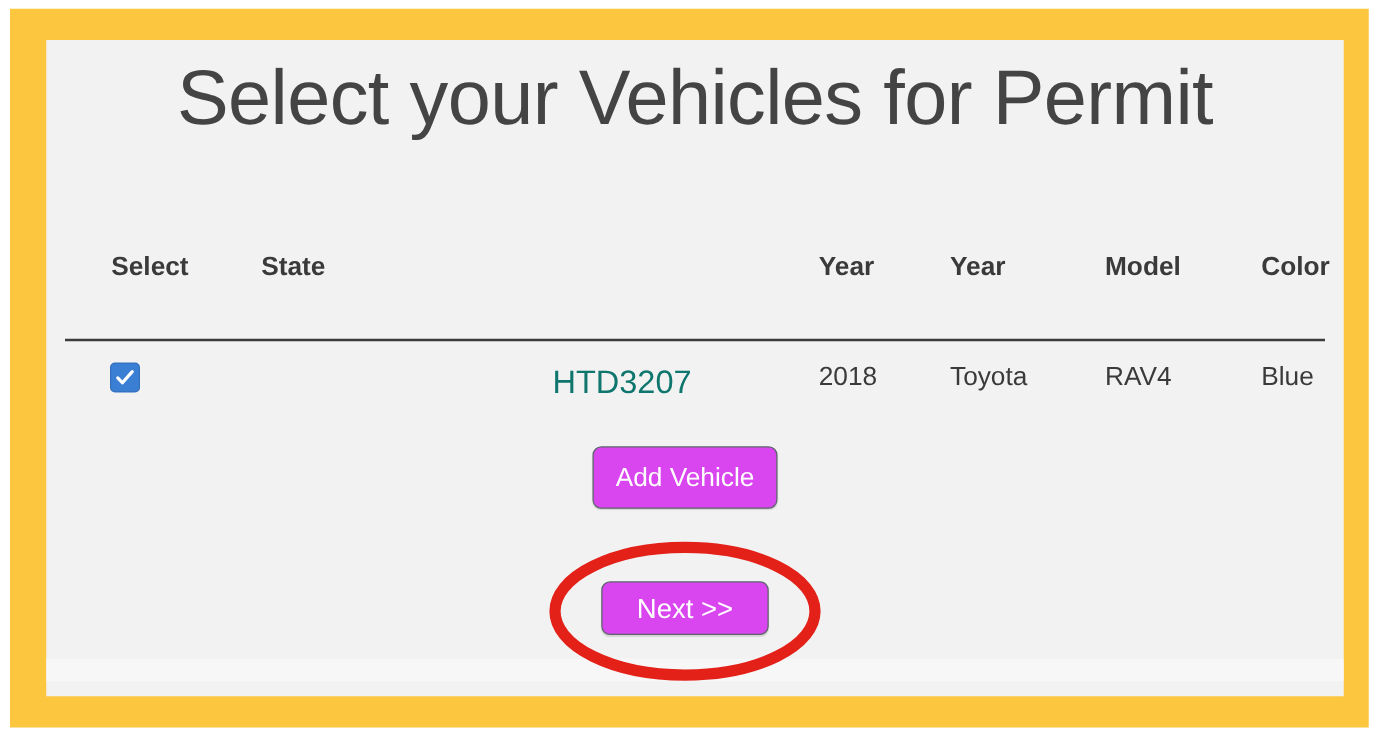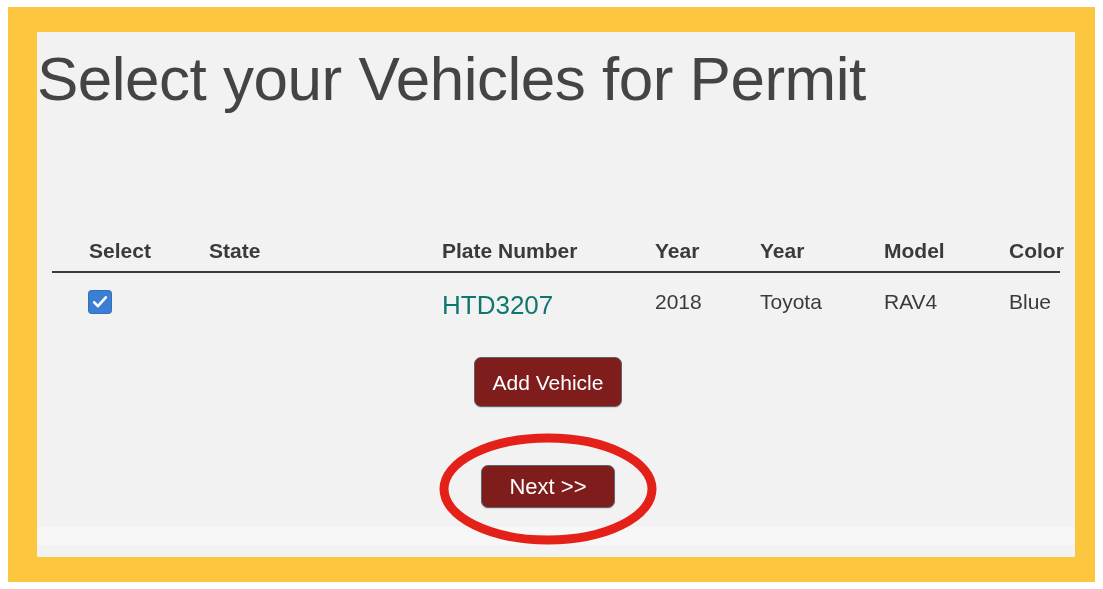--- a/index.html
+++ b/index.html
@@ -50,39 +50,38 @@
     height: 18px;
     background: #f7f7f7;
   }
 
   
   .title {
     position: absolute;
     left: 0;
     top: 11px;
     width: 1038px;
-    text-align: left;
+    text-align: center;
     font-size: 62px;
     font-weight: 400;
     color: #444444;
     letter-spacing: -0.5px;
     white-space: nowrap;
   }
 
   
   .table {
     position: absolute;
     left: 15px;
     top: 170px;
     width: 1008px;
   }
   .thead {
     position: relative;
     height: 48px;
-    margin-top: 37px;
   }
   .th {
     position: absolute;
     top: 0;
     font-size: 21px;
     font-weight: bold;
     color: #3a3a3a;
     white-space: nowrap;
   }
   .rule {
@@ -138,21 +137,21 @@
   }
   .checkbox svg {
     position: absolute;
     left: 3px;
     top: 3px;
   }
 
   
   .btn {
     position: absolute;
-    background: #7f1d1d;
+    background: #d946ef;
     color: #ffffff;
     border: 1px solid #5e646c;
     border-radius: 7px;
     font-family: "Liberation Sans", sans-serif;
     font-size: 21px;
     text-align: center;
     cursor: pointer;
     padding: 4px;
     line-height: 1;
     display: flex;
@@ -193,21 +192,20 @@
     <div class="page">
       <div class="band"></div>
 
       <div class="title">Select your Vehicles for Permit</div>
 
       <div class="table">
 
         <div class="thead">
           <div class="th c-select">Select</div>
           <div class="th c-state">State</div>
-          <div class="th c-plate">Plate Number</div>
           <div class="th c-year">Year</div>
           <div class="th c-make">Year</div>
           <div class="th c-model">Model</div>
           <div class="th c-color">Color</div>
         </div>
 
         <div class="rule"></div>
 
         <div class="trow">
           <button class="checkbox" aria-label="Select vehicle">

